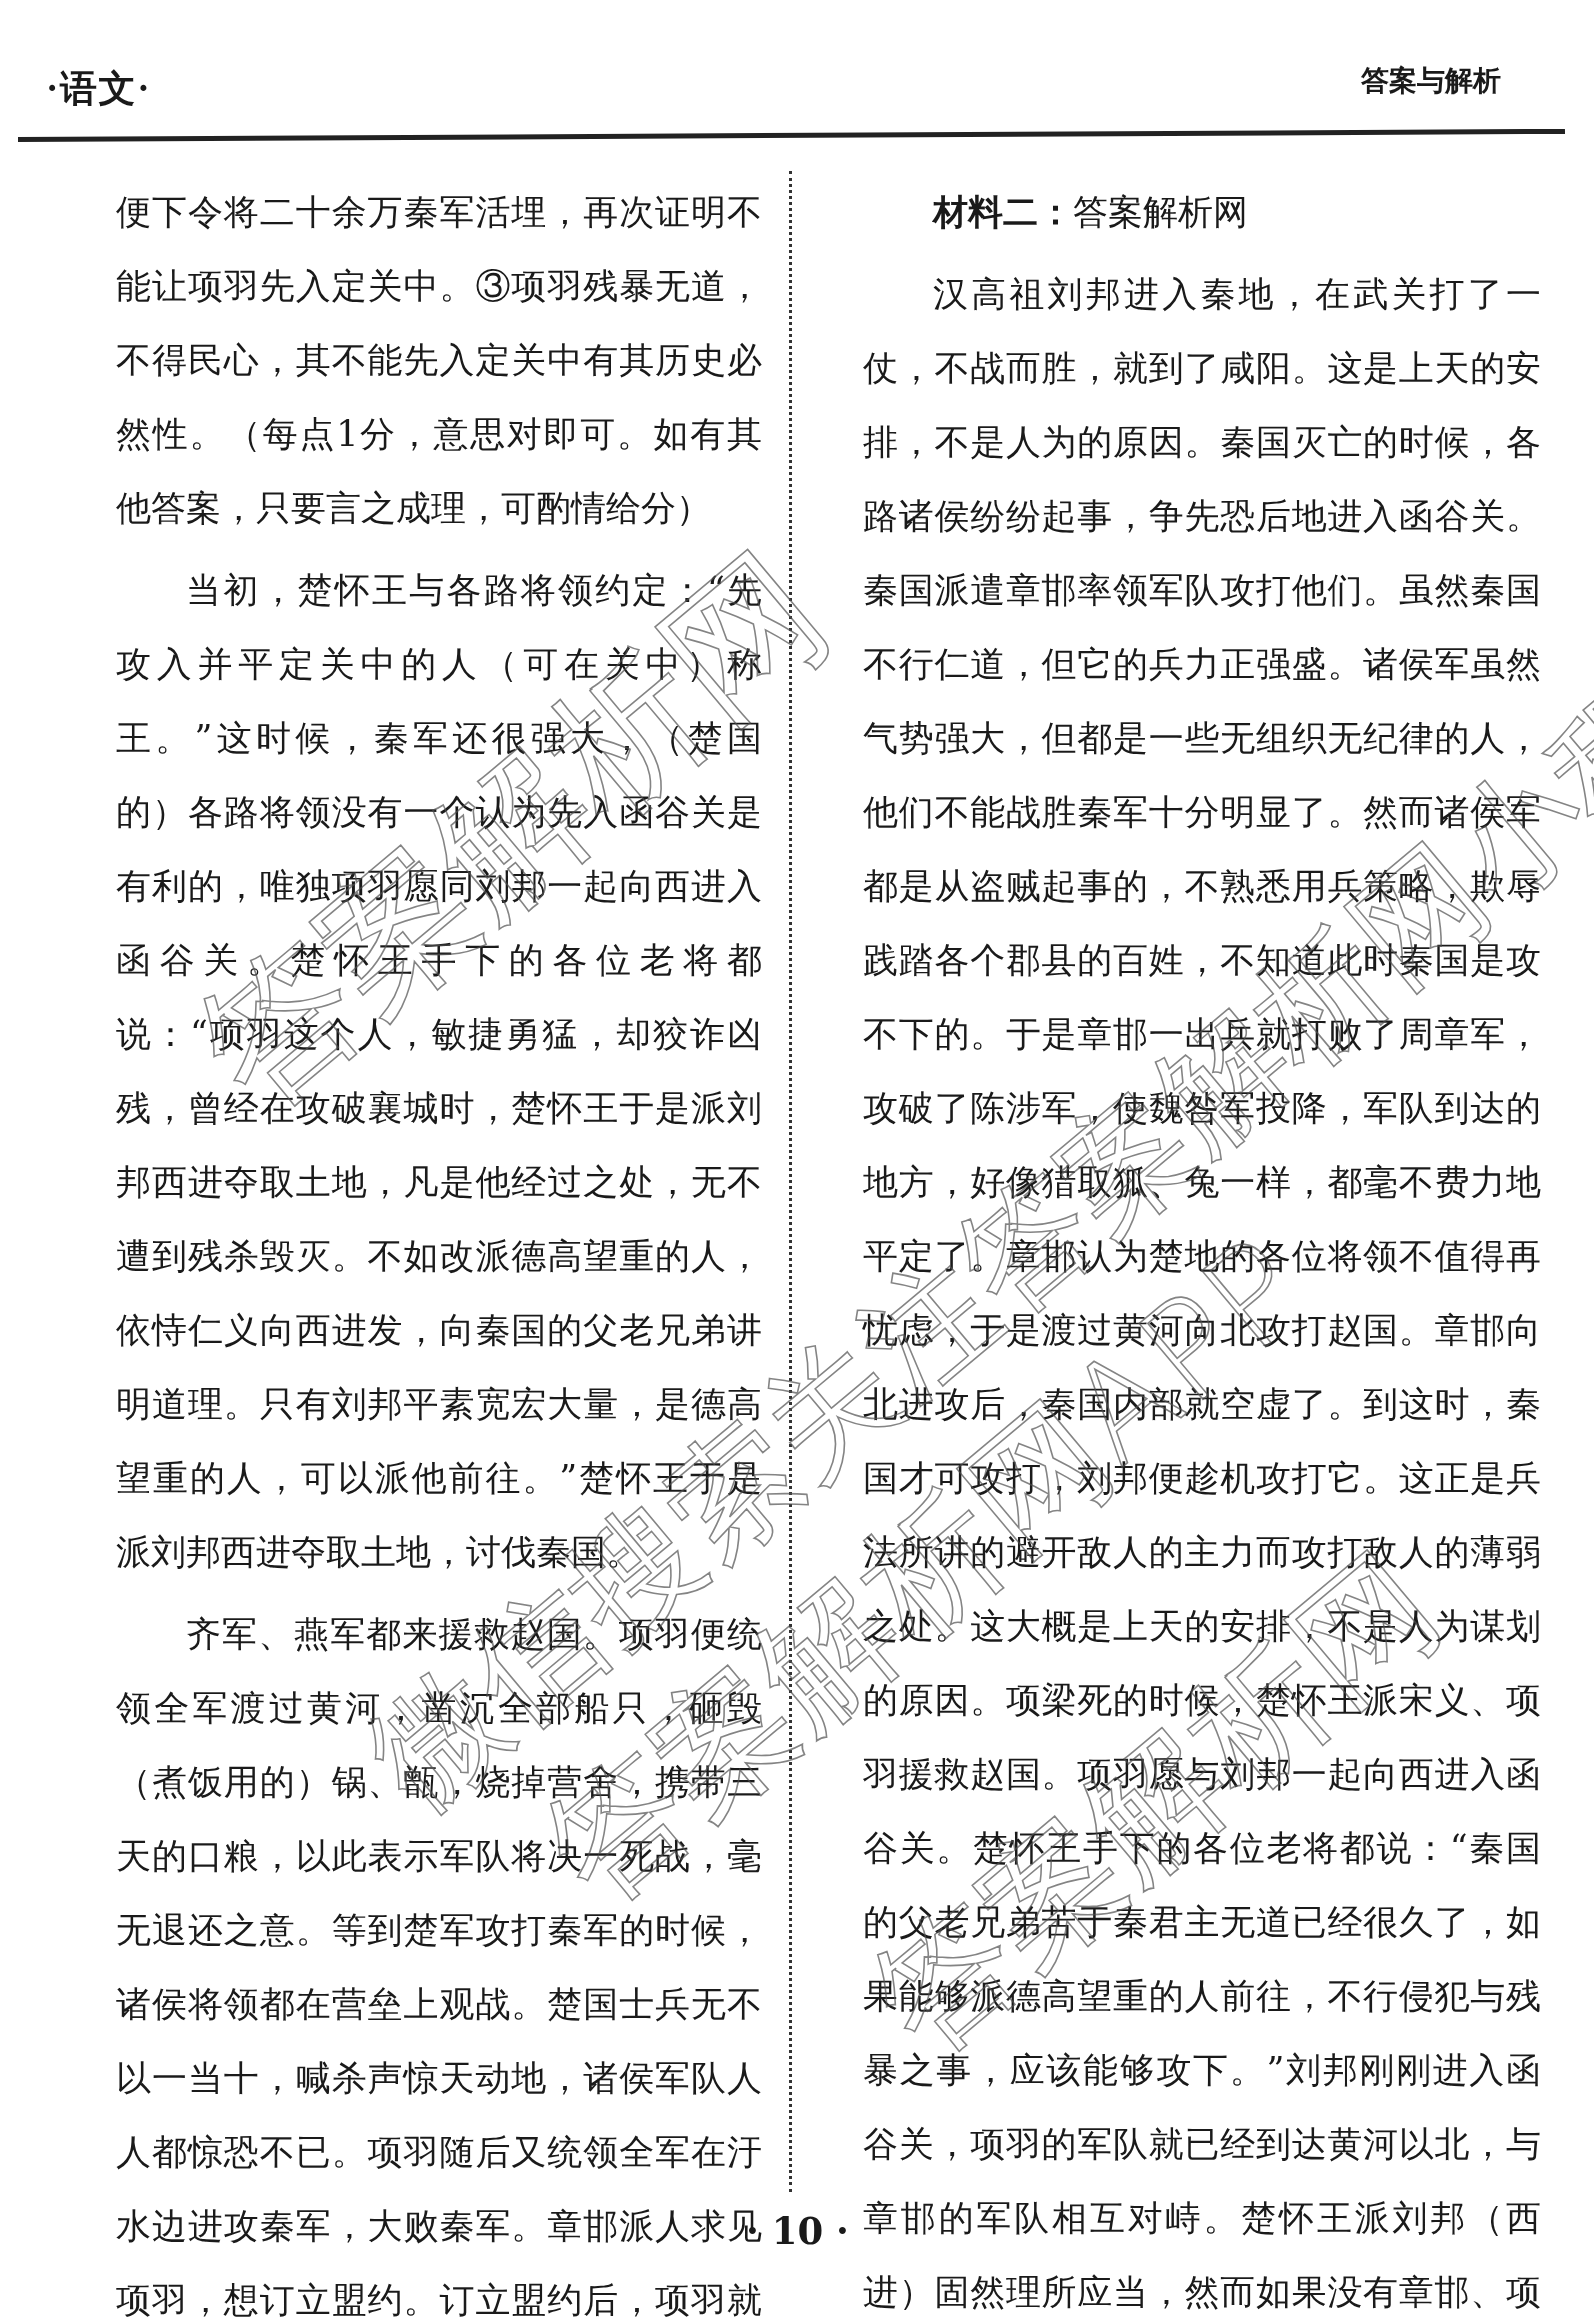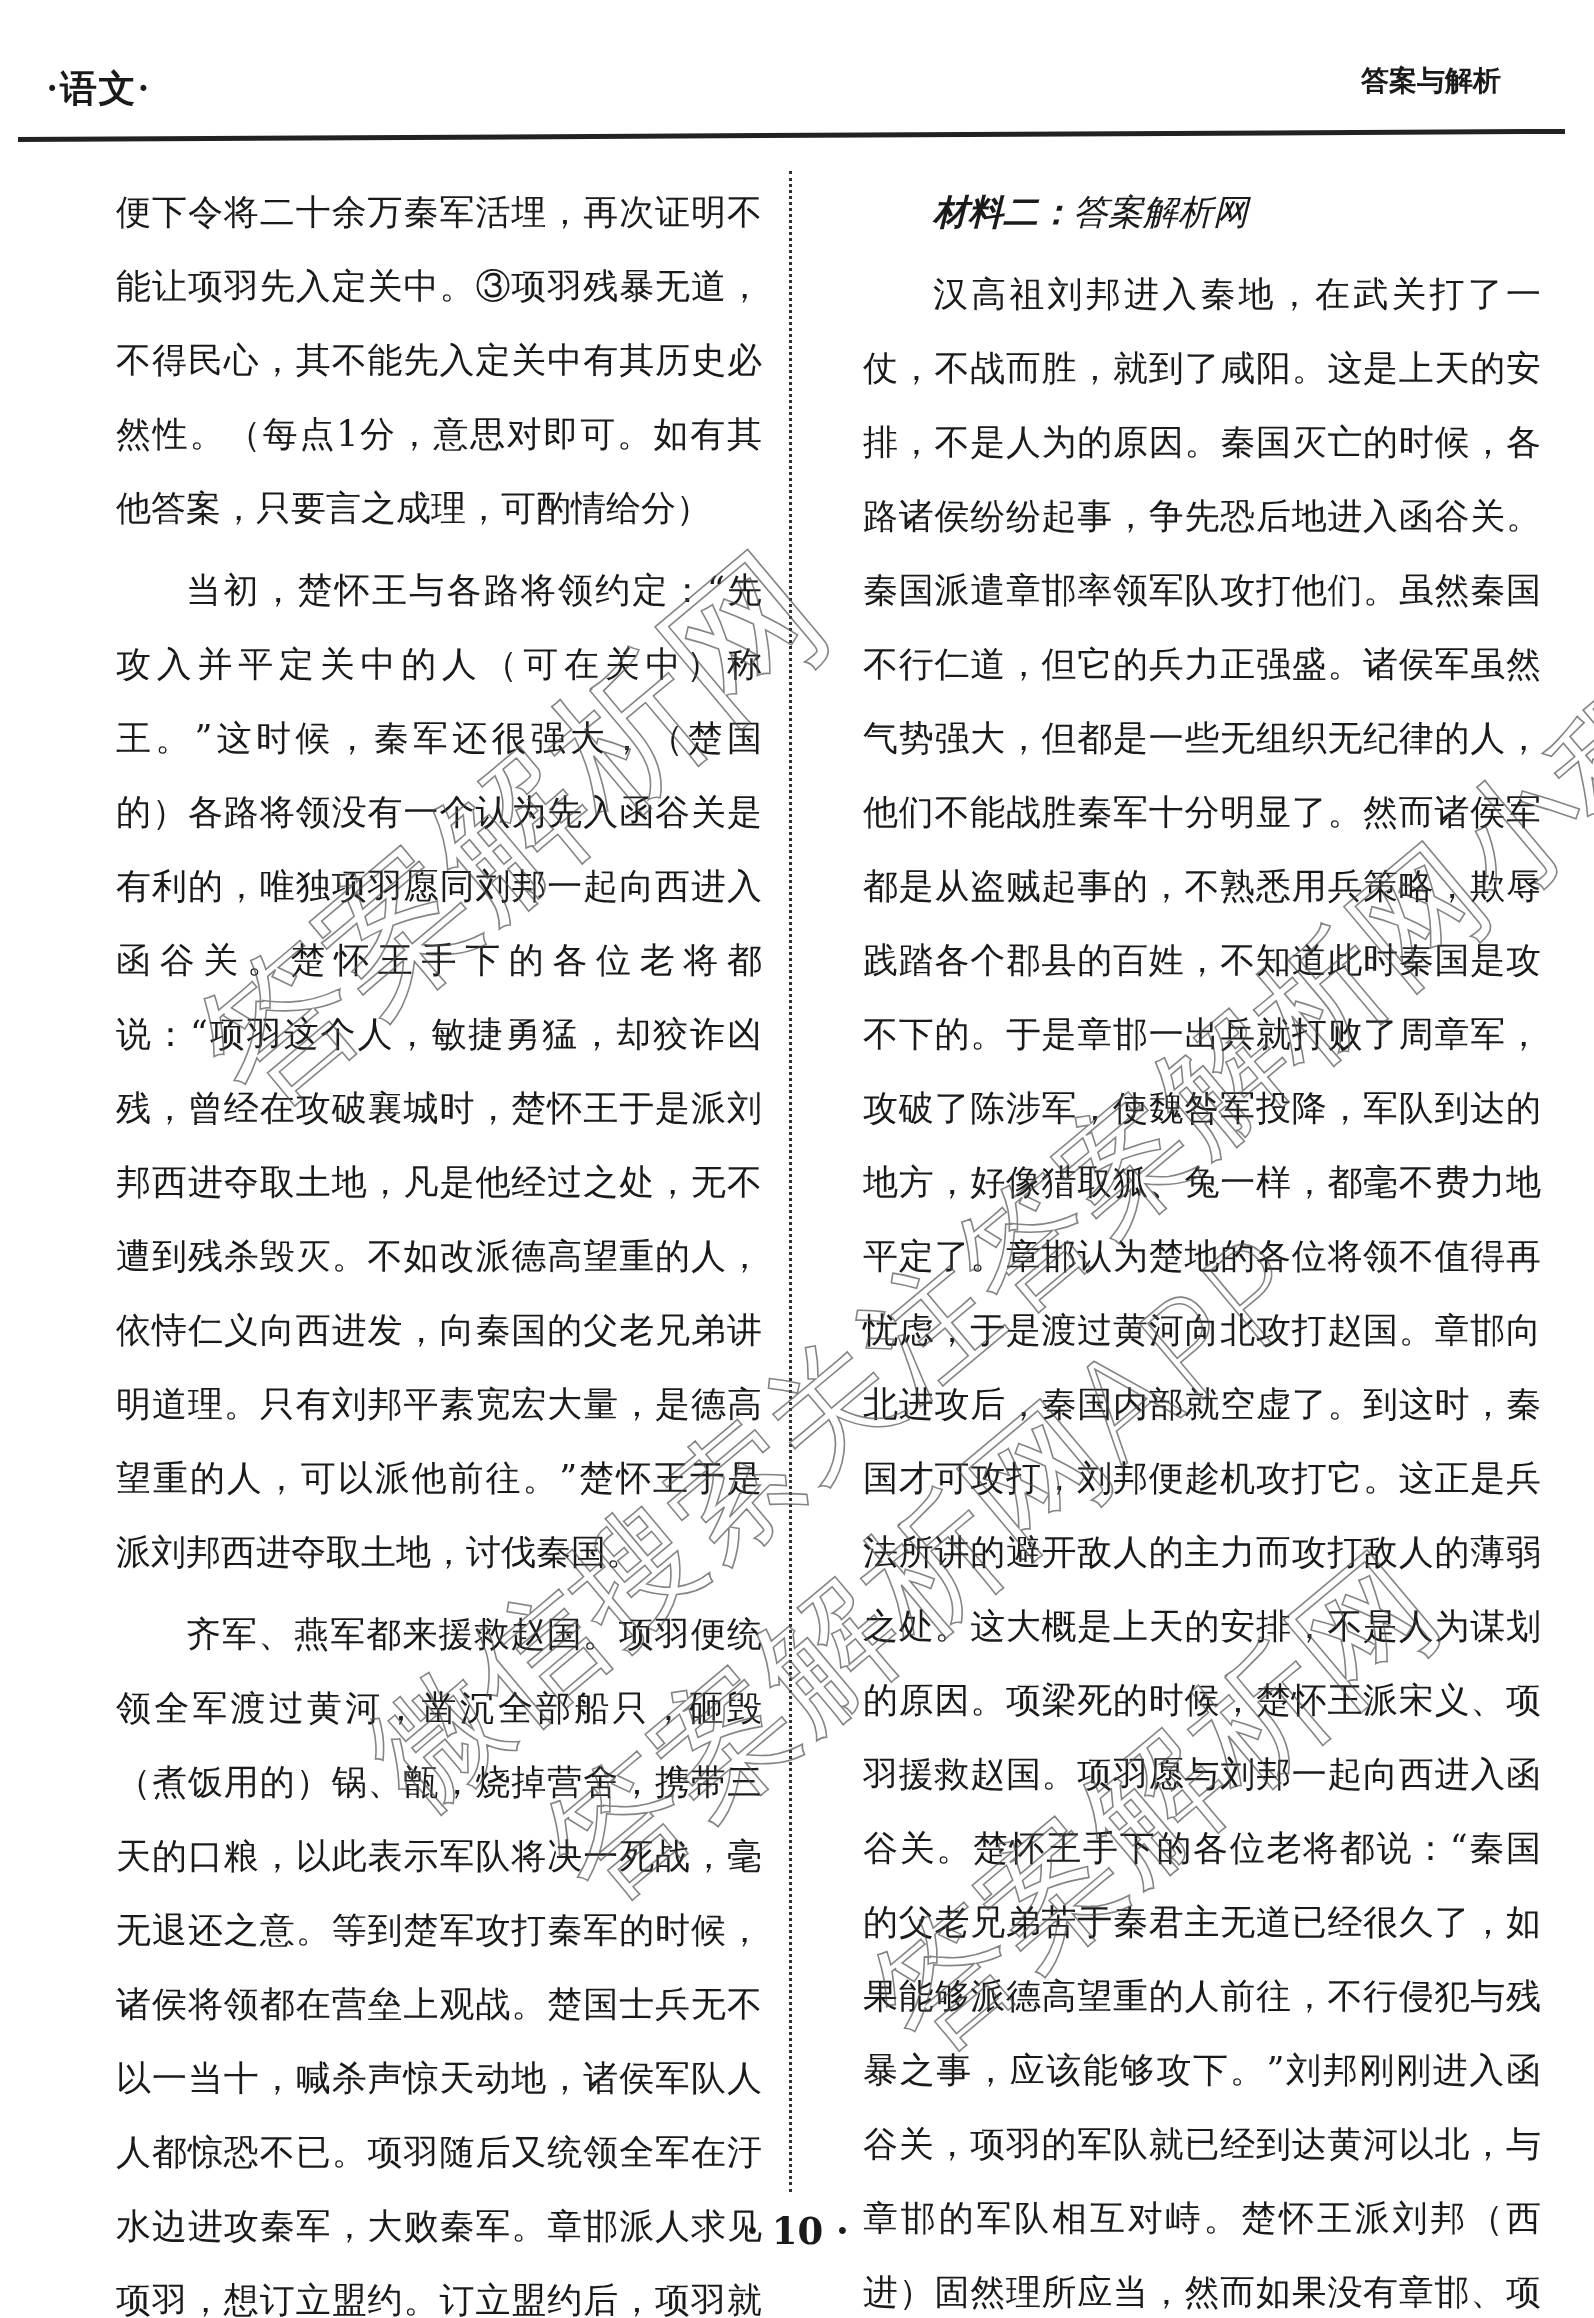--- a/index.html
+++ b/index.html
@@ -13,21 +13,21 @@
   .header-rule { position: absolute; left: 17.5px; top: 137px; width: 1547px; height: 4.8px; background: #222; transform: rotate(-0.3deg); transform-origin: left center; }
 
   .column { position: absolute; top: 167px; font-size: 35px; line-height: 74px; text-align: justify; text-justify: inter-character; }
   .col-left { left: 108px; width: 662px; }
   .col-right { left: 855px; width: 694px; }
   .divider { position: absolute; left: 789px; top: 171px; height: 2021px; width: 0; border-left: 3.2px dotted #333; }
 
   .para { margin: 8px; }
   .indent { text-indent: 2em; }
   .heading { font-family: "DejaVu Sans", sans-serif; font-weight: bold; }
-  .subheading { font-family: "DejaVu Sans", sans-serif; font-weight: bold; text-indent: 2em; font-style: italic; }
+  .subheading { font-family: "DejaVu Sans", sans-serif; font-weight: bold; text-indent: 2em; }
   .sans-inline { font-family: "DejaVu Sans", sans-serif; font-weight: normal; }
 
   .page-number { position: absolute; left: 0; width: 1595px; top: 2209px; text-align: center; font-size: 37px; font-weight: bold; font-family: "DejaVu Serif", serif; }
 
   .watermark { position: absolute; color: rgba(90,90,90,0.55); font-family: "DejaVu Sans", sans-serif; font-weight: 200;
     -webkit-text-stroke: 1.6px rgba(80,80,80,0.7); color: transparent; white-space: nowrap; pointer-events: none; transform-origin: left top; }
   .wm1 { left: 159px; top: 997px; font-size: 151px; transform: rotate(-40deg); }
   .wm2 { left: 510px; top: 1802px; font-size: 136px; transform: rotate(-40deg); }
   .wm3 { left: 335px; top: 1714px; font-size: 128px; transform: rotate(-40deg); }
   .wm4 { left: 837px; top: 1953px; font-size: 136px; transform: rotate(-40deg); }

